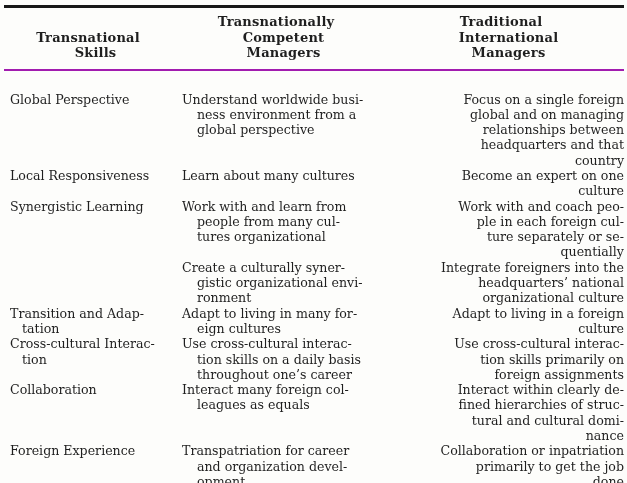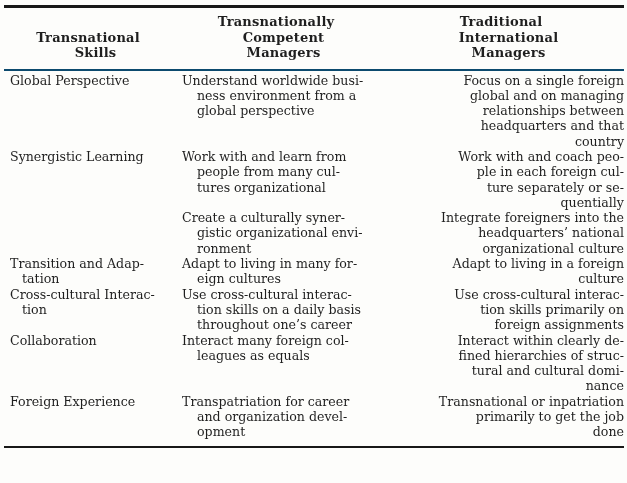--- a/index.html
+++ b/index.html
@@ -27,36 +27,36 @@
   col.c2 { width: 236px; }
   col.c3 { width: 216px; }
 
   thead td {
     font-weight: bold;
     text-align: center;
     vertical-align: bottom;
     font-size: 13px;
     line-height: 15.5px;
     padding: 6px 0 8px 0;
-    border-bottom: 2px solid #0c4a6e;
+    border-bottom: 2px solid #a21caf;
     letter-spacing: 0.2px;
   }
   thead td.h2 { padding-right: 28px; }
   thead td.h3 { padding-right: 30px; }
 
   tbody td {
     vertical-align: top;
     font-size: 12.6px;
     line-height: 15.3px;
     padding: 0;
   }
   tbody td.c1 { padding-left: 6px; }
   tbody td.c2 { padding-left: 10px; }
   tbody td.c3 { padding-left: 10px; text-align: right; }
-  tbody tr:first-child td { padding-top: 2px; }
+  tbody tr:first-child td { padding-top: 21px; }
   tbody tr:last-child td { padding-bottom: 6px; }
 
   .ln { white-space: nowrap; }
   .ln.cont { padding-left: 15px; }
   td.c1 .ln.cont { padding-left: 12px; }
 </style>
 </head>
 <body>
 
 <div class="page">
@@ -97,20 +97,32 @@
           <td class="c3">
             <div class="ln">Focus on a single foreign</div>
             <div class="ln cont">global and on managing</div>
             <div class="ln cont">relationships between</div>
             <div class="ln cont">headquarters and that</div>
             <div class="ln cont">country</div>
           </td>
         </tr>
         <tr>
           <td class="c1">
+            <div class="ln">Local Responsiveness</div>
+          </td>
+          <td class="c2">
+            <div class="ln">Learn about many cultures</div>
+          </td>
+          <td class="c3">
+            <div class="ln">Become an expert on one</div>
+            <div class="ln cont">culture</div>
+          </td>
+        </tr>
+        <tr>
+          <td class="c1">
             <div class="ln">Synergistic Learning</div>
           </td>
           <td class="c2">
             <div class="ln">Work with and learn from</div>
             <div class="ln cont">people from many cul-</div>
             <div class="ln cont">tures organizational</div>
           </td>
           <td class="c3">
             <div class="ln">Work with and coach peo-</div>
             <div class="ln cont">ple in each foreign cul-</div>
@@ -179,20 +191,20 @@
         <tr>
           <td class="c1">
             <div class="ln">Foreign Experience</div>
           </td>
           <td class="c2">
             <div class="ln">Transpatriation for career</div>
             <div class="ln cont">and organization devel-</div>
             <div class="ln cont">opment</div>
           </td>
           <td class="c3">
-            <div class="ln">Transnational or inpatriation</div>
+            <div class="ln">Collaboration or inpatriation</div>
             <div class="ln cont">primarily to get the job</div>
             <div class="ln cont">done</div>
           </td>
         </tr>
       </tbody>
   </table>
 </div>
 
 </body></html>

